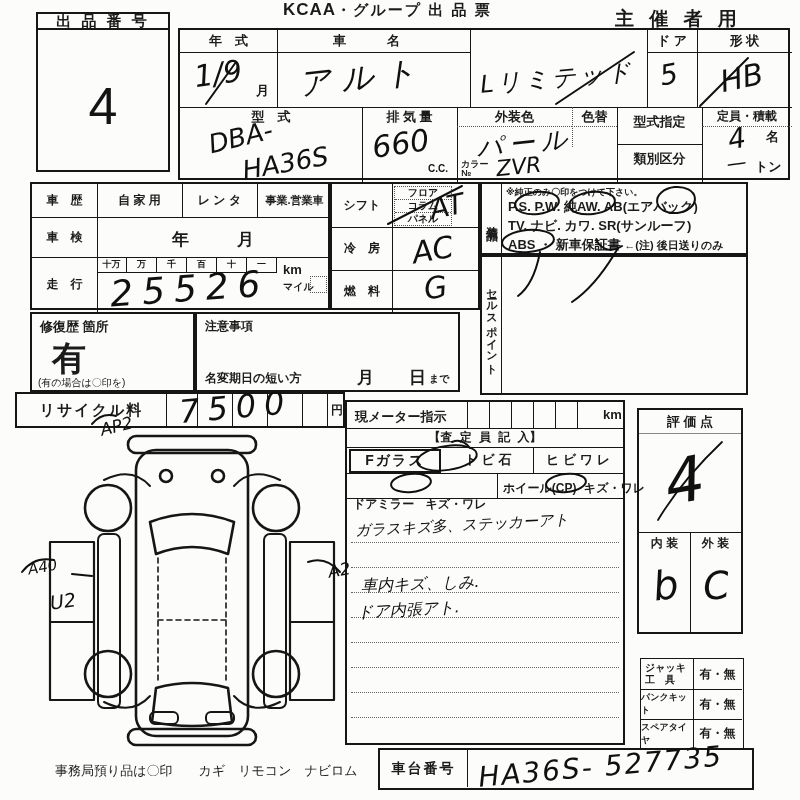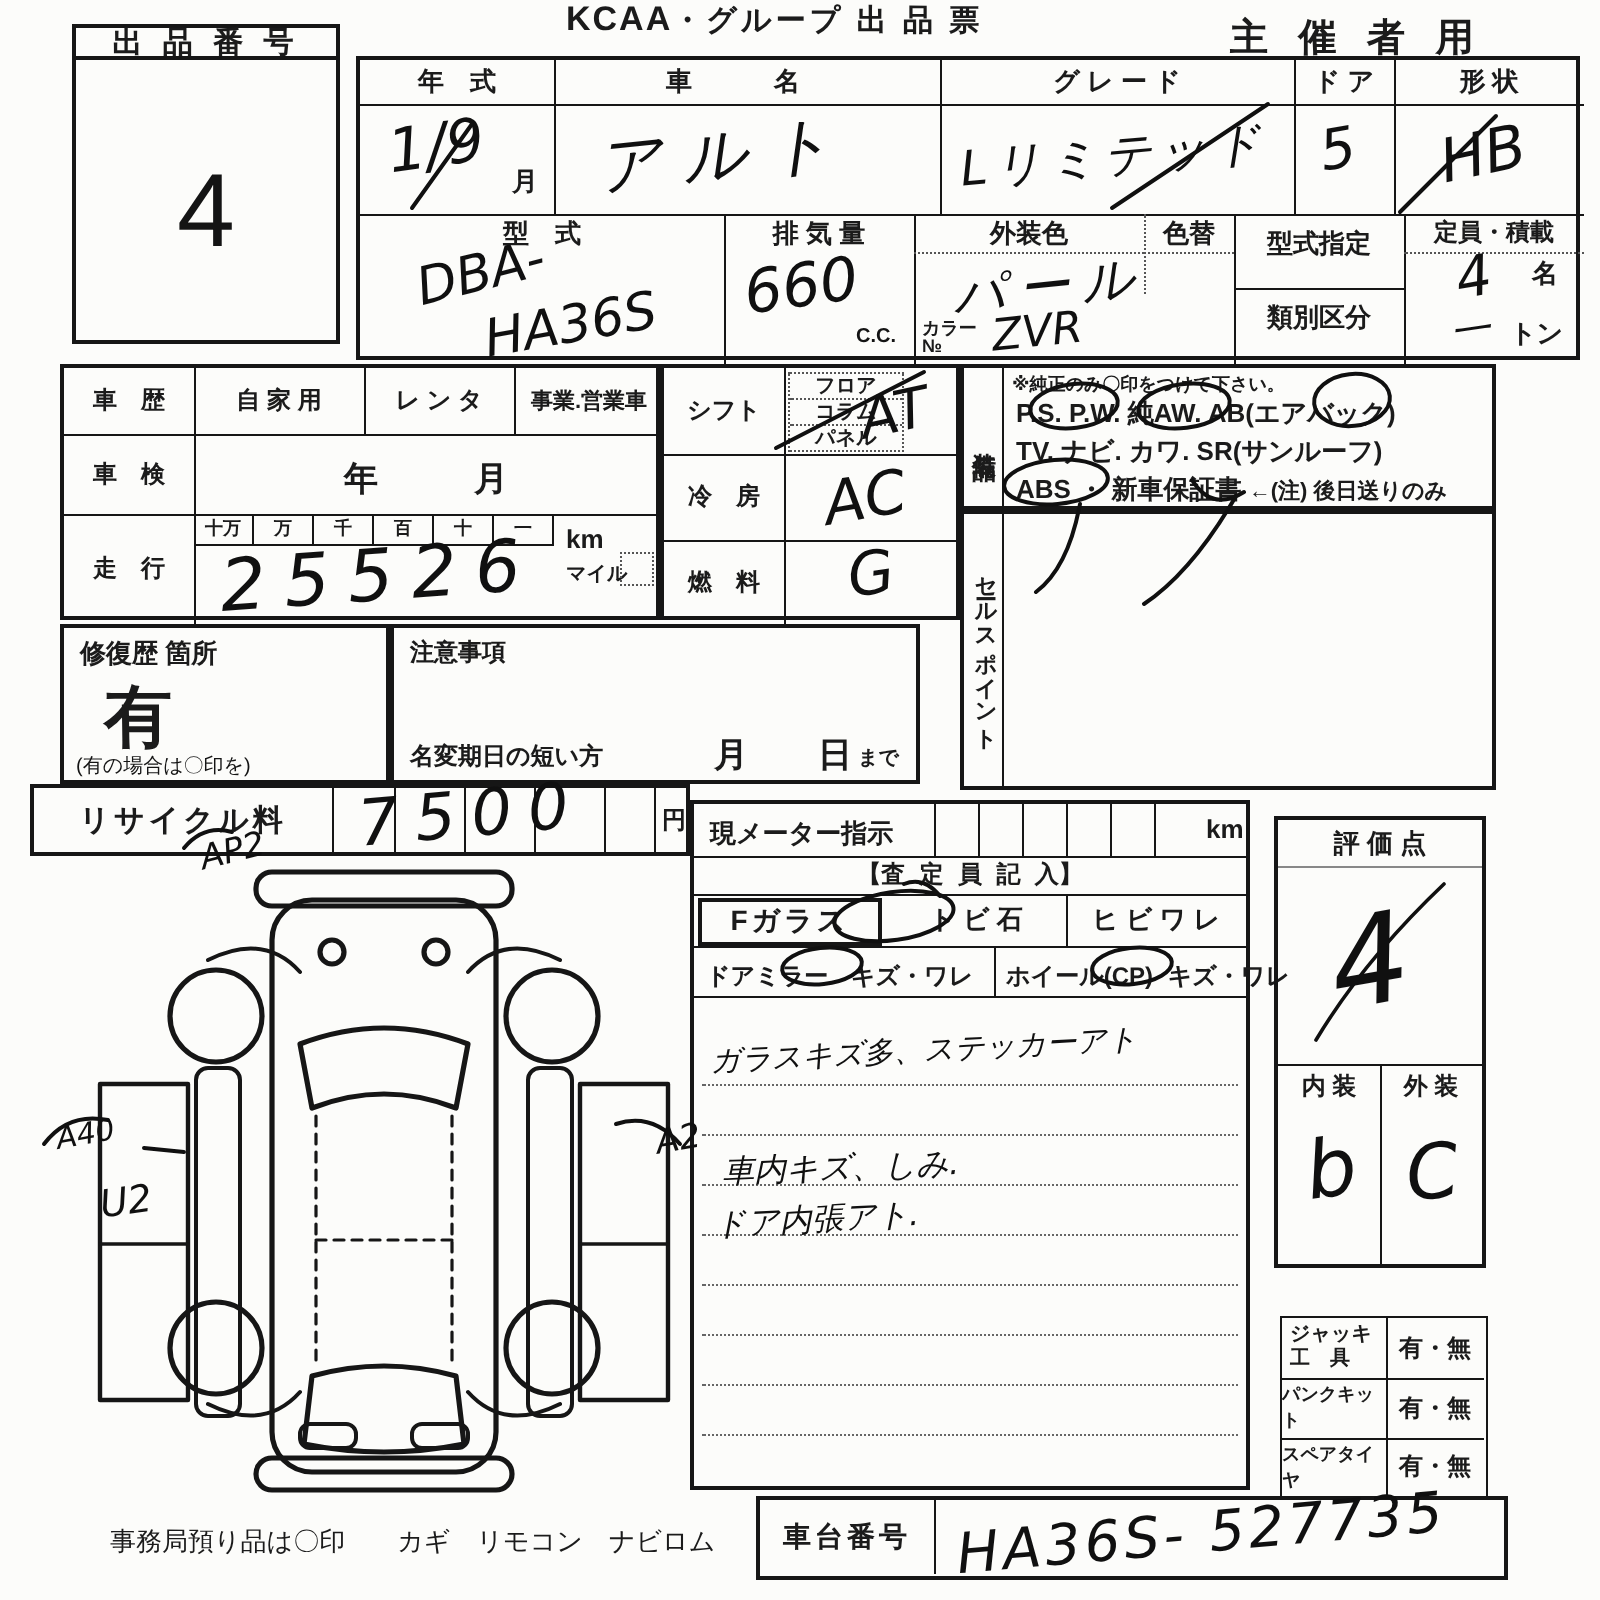--- a/index.html
+++ b/index.html
@@ -36,21 +36,20 @@
   <div class="box" style="left:178px; top:28px; width:612px; height:152px;">
 
     <div class="abs" style="left:97px; top:0; width:0; height:77px; border-left:1.5px solid #161616;"></div>
     <div class="abs" style="left:290px; top:0; width:0; height:77px; border-left:1.5px solid #161616;"></div>
     <div class="abs" style="left:467px; top:0; width:0; height:77px; border-left:1.5px solid #161616;"></div>
     <div class="abs" style="left:517px; top:0; width:0; height:77px; border-left:1.5px solid #161616;"></div>
     <div class="abs" style="left:0; top:77px; width:612px; height:0; border-top:1.5px solid #161616;"></div>
 
     <div class="ctr lbl" style="position:absolute; left:0; top:0; width:97px; height:23px; border-bottom:1.5px solid #161616; font-size:13px;">年　式</div>
     <div class="ctr lbl" style="position:absolute; left:97px; top:0; width:193px; height:23px; border-bottom:1.5px solid #161616; font-size:13px; letter-spacing:14px;">車　名</div>
-    <div class="ctr lbl" style="position:absolute; left:290px; top:0; width:177px; height:23px; border-bottom:1.5px solid #161616; font-size:13px;">グ レ ー ド</div>
     <div class="ctr lbl" style="position:absolute; left:467px; top:0; width:50px; height:23px; border-bottom:1.5px solid #161616; font-size:13px;">ド ア</div>
     <div class="ctr lbl" style="position:absolute; left:517px; top:0; width:95px; height:23px; border-bottom:1.5px solid #161616; font-size:13px;">形 状</div>
 
     <div class="hw abs" style="left:14px; top:26px; font-size:30px; transform:rotate(-8deg);">1/9</div>
     <div class="abs lbl" style="left:76px; top:52px; font-size:13px;">月</div>
     <div class="hw abs" style="left:118px; top:26px; font-size:32px; letter-spacing:10px; transform:rotate(-6deg);">アルト</div>
     <div class="hw abs" style="left:300px; top:32px; font-size:24px; letter-spacing:3px; transform:rotate(-5deg);">Lリミテッド</div>
     <div class="hw abs" style="left:480px; top:28px; font-size:28px; transform:rotate(-10deg);">5</div>
     <div class="hw abs" style="left:540px; top:30px; font-size:30px; transform:rotate(-12deg);">HB</div>
 
@@ -183,21 +182,21 @@
     </div>
     <div class="abs lbl" style="left:256px; top:5px; font-size:13px;">km</div>
     <div class="abs" style="left:0; top:26px; width:276px; border-top:1.5px solid #161616;"></div>
     <div class="ctr lbl" style="position:absolute; left:0; top:26px; width:276px; height:19px; font-size:12px;font-family:Liberation Mono, monospace;">【査 定 員 記 入】</div>
     <div class="abs" style="left:0; top:45px; width:276px; border-top:1px solid #161616;"></div>
     <div class="ctr lbl" style="position:absolute; left:2px; top:47px; width:92px; height:24px; border:2px solid #161616; font-size:14px; letter-spacing:2px;">Fガラス</div>
     <div class="ctr lbl" style="position:absolute; left:96px; top:45px; width:90px; height:26px; font-size:13px;">ト ビ 石</div>
     <div class="abs" style="left:186px; top:45px; height:26px; border-left:1px solid #161616;"></div>
     <div class="ctr lbl" style="position:absolute; left:186px; top:45px; width:90px; height:26px; font-size:13px;">ヒ ビ ワ レ</div>
     <div class="abs" style="left:0; top:71px; width:276px; border-top:1px solid #161616;"></div>
-    <div class="abs lbl nowrap" style="left:6px; top:78px; font-size:12px;text-align:right;">
+    <div class="abs lbl nowrap" style="left:6px; top:94px; font-size:12px;text-align:right;">
       <span>ドアミラー</span>
       <span style="margin-left:8px;">キズ・ワレ</span>
     </div>
     <div class="abs" style="left:150px; top:71px; height:25px; border-left:1px solid #161616;"></div>
     <div class="abs lbl nowrap" style="left:156px; top:78px; font-size:12px;">
       <span>ホイール(CP)</span>
       <span style="margin-left:4px;">キズ・ワレ</span>
     </div>
     <div class="abs" style="left:0; top:96px; width:276px; border-top:1px solid #161616;"></div>
 

